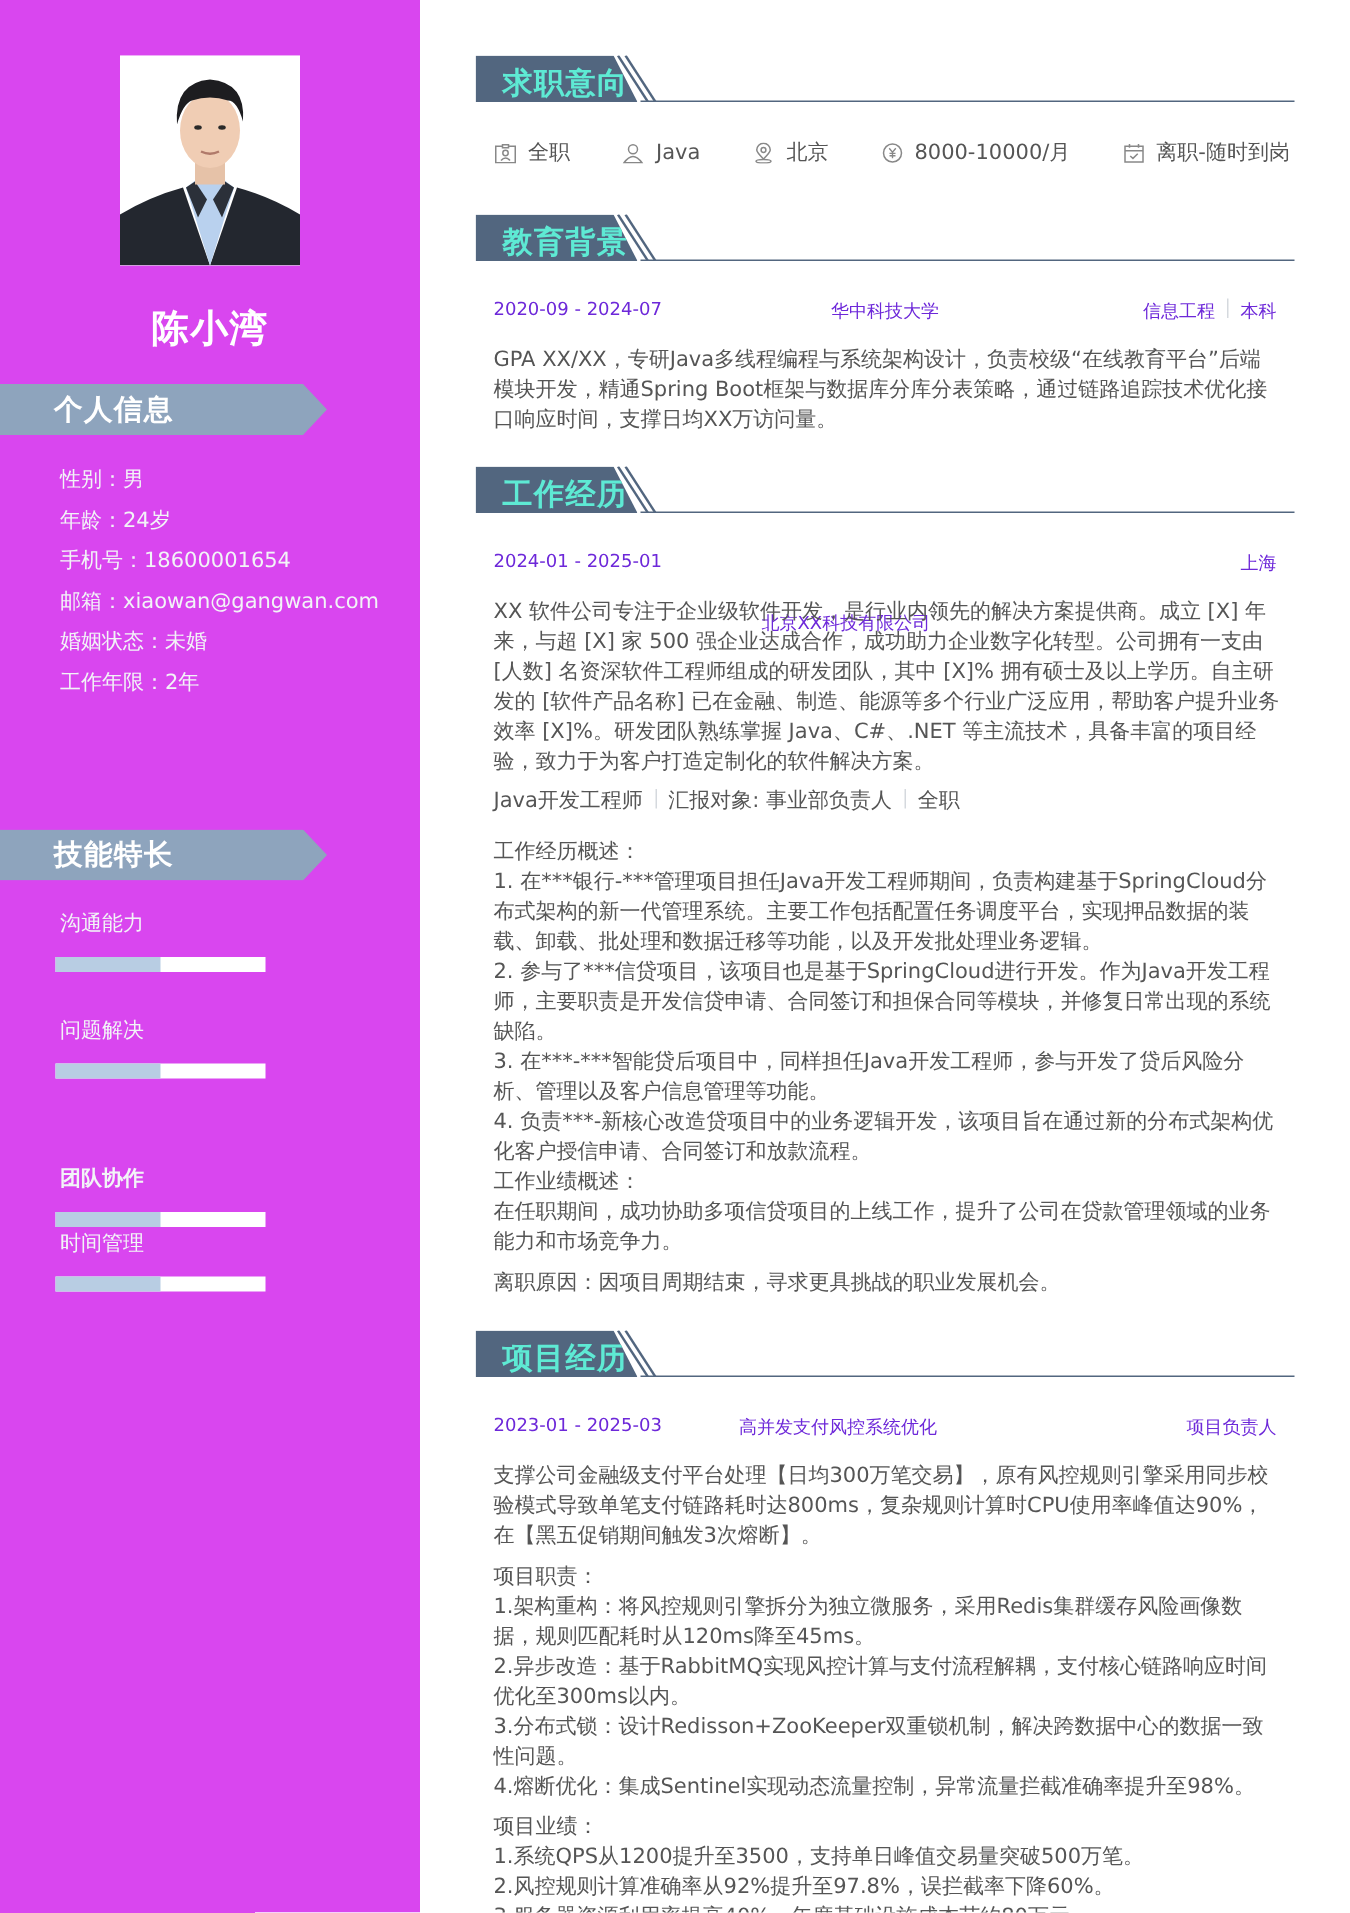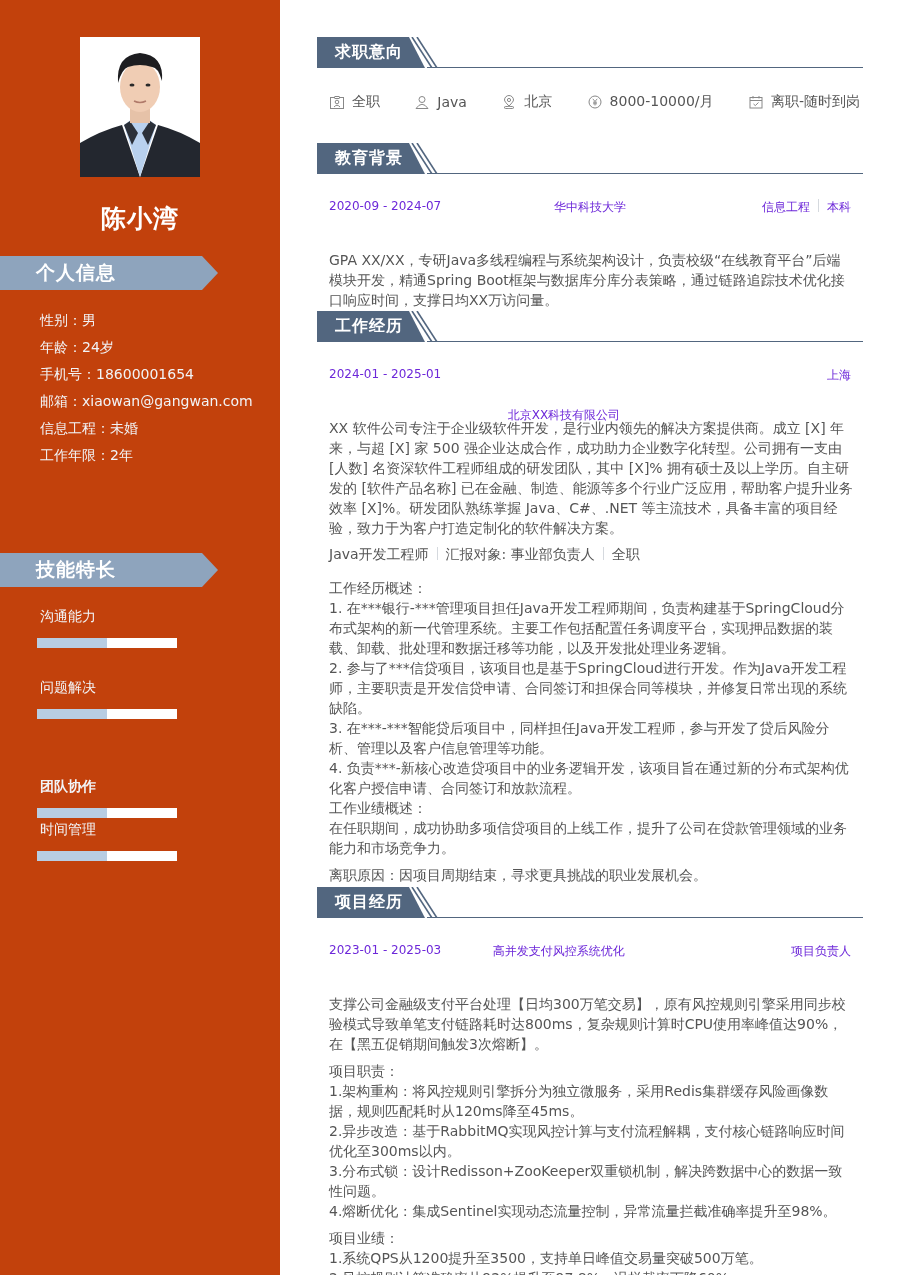--- a/index.html
+++ b/index.html
@@ -1,52 +1,52 @@
 <!DOCTYPE html>
 <html><head>
 <meta charset="utf-8">
 <style>
   * { box-sizing: border-box; margin: 0; padding: 0; }
   html, body { width: 900px; height: 1275px; overflow: hidden; background: #ffffff; }
   body { font-family: "DejaVu Sans", "Liberation Sans", sans-serif; color: #555; position: relative; }
 
-  .sidebar { position: absolute; left: 0; top: 0; width: 280px; height: 1275px; background: #c2410c; color: #fff; }
+  .sidebar { position: absolute; left: 0; top: 0; width: 280px; height: 1275px; background: #d946ef; color: #fff; }
   .photo { position: absolute; left: 80px; top: 37px; width: 120px; height: 140px; background: #fff; overflow: hidden; }
   .photo svg { display: block; }
   .name { position: absolute; left: 0; width: 280px; top: 202px; text-align: center; font-size: 25px; font-weight: bold; letter-spacing: 1px; color: #fff; }
 
   .banner { position: absolute; left: 0; width: 218px; height: 34px; background: #8ea4bd;
             clip-path: polygon(0 0, 202px 0, 218px 50%, 202px 100%, 0 100%); }
   .banner span { position: absolute; left: 36px; top: 4px; font-size: 19px; font-weight: bold; color: #fff; letter-spacing: 1px; }
 
   .info-list { position: absolute; left: 40px; top: 309px; list-style: none; }
   .info-list li { font-size: 14px; height: 27px; line-height: 22px; color: #f2f4f7; white-space: nowrap; }
 
   .skill { position: absolute; left: 37px; width: 160px; }
   .skill .label { display: block; margin-left: 3px; font-size: 14px; color: #f2f4f7; height: 20px; line-height: 20px; }
   .skill .bar { position: absolute; left: 0; top: 32px; width: 140px; height: 10px; background: #ffffff; }
   .skill .fill { height: 10px; background: #b8cde3; }
   .sec-head { position: absolute; left: 317px; width: 546px; height: 32px; }
   .sec-head .box { position: absolute; left: 0; top: 0; height: 31px; width: 108px; background: #52667f;
                    clip-path: polygon(0 0, 92px 0, 108px 100%, 0 100%); }
-  .sec-head .box span { position: absolute; left: 18px; top: 5px; font-size: 16px; font-weight: bold; color: #ffffff; letter-spacing: 1px; }
+  .sec-head .box span { position: absolute; left: 18px; top: 5px; font-size: 20px; font-weight: bold; color: #5eead4; letter-spacing: 1px; }
   .sec-head .stripes { position: absolute; left: 93px; top: 0; width: 32px; height: 31px; }
   .sec-head .rule { position: absolute; left: 110px; right: 0; top: 30px; height: 1px; background: #52667f; }
 
   .intent { position: absolute; left: 330px; top: 93px; width: 530px; display: flex; justify-content: space-between; font-size: 14px; color: #555; }
   .intent .item { display: flex; align-items: center; white-space: nowrap; }
   .intent .item svg { margin-right: 8px; }
 
   .row3 { position: absolute; left: 329px; width: 522px; font-size: 12px; color: #6d28d9; height: 20px; }
   .row3 .c1 { position: absolute; left: 0; }
   .row3 .c2 { position: absolute; left: 50%; transform: translateX(-50%); white-space: nowrap; }
   .row3 .c3 { position: absolute; right: 0; }
   .sep { display: inline-block; width: 1px; height: 13px; background: #d5d9de; margin: 0 8px; vertical-align: -1px; }
 
-  .para { position: absolute; left: 329px; width: 524px; font-size: 14px; line-height: 20px; color: #555; margin-top: 20px; }
+  .para { position: absolute; left: 329px; width: 524px; font-size: 14px; line-height: 20px; color: #555; }
   .para p { margin: 0; }
 </style>
 </head>
 <body>
 
 <div class="sidebar">
   <div class="photo">
     <svg width="120" height="140" viewBox="0 0 120 140">
       <rect width="120" height="140" fill="#ffffff"></rect>
       <path d="M0 140 L0 106 Q20 94 42 88 L60 140 Z" fill="#23272f"></path>
@@ -66,21 +66,21 @@
 
   <div class="banner" style="top:256px;">
     <span>个人信息</span>
   </div>
 
   <ul class="info-list">
     <li>性别：男</li>
     <li>年龄：24岁</li>
     <li>手机号：18600001654</li>
     <li>邮箱：xiaowan@gangwan.com</li>
-    <li>信息工程：未婚</li>
+    <li>婚姻状态：未婚</li>
     <li>工作年限：2年</li>
   </ul>
 
   <div class="banner" style="top:553px;">
     <span>技能特长</span>
   </div>
 
   <div class="skill" style="top:606px;">
     <span class="label">沟通能力</span>
     <div class="bar">

